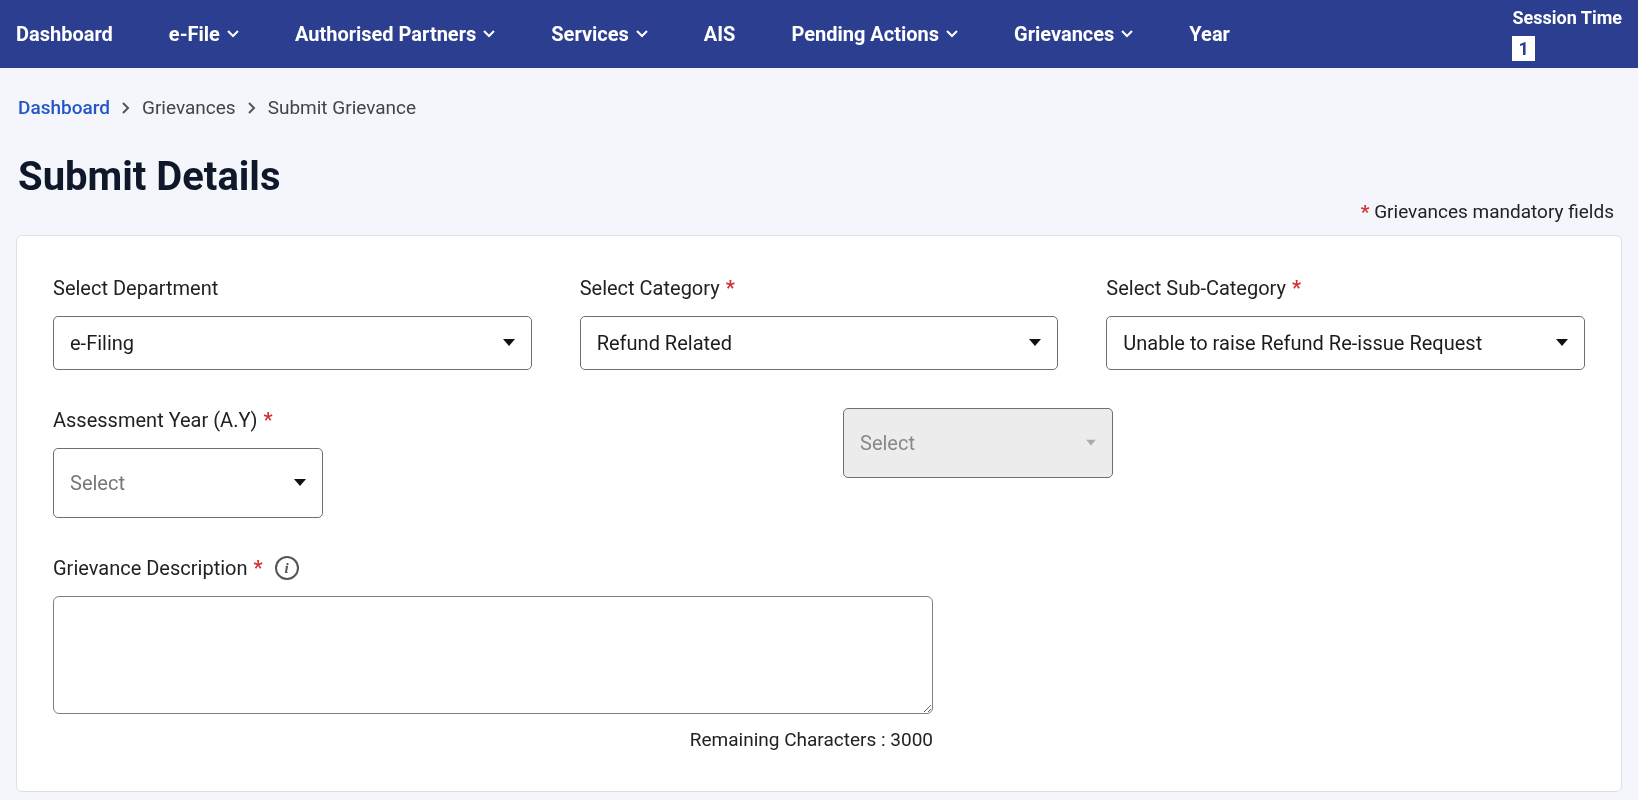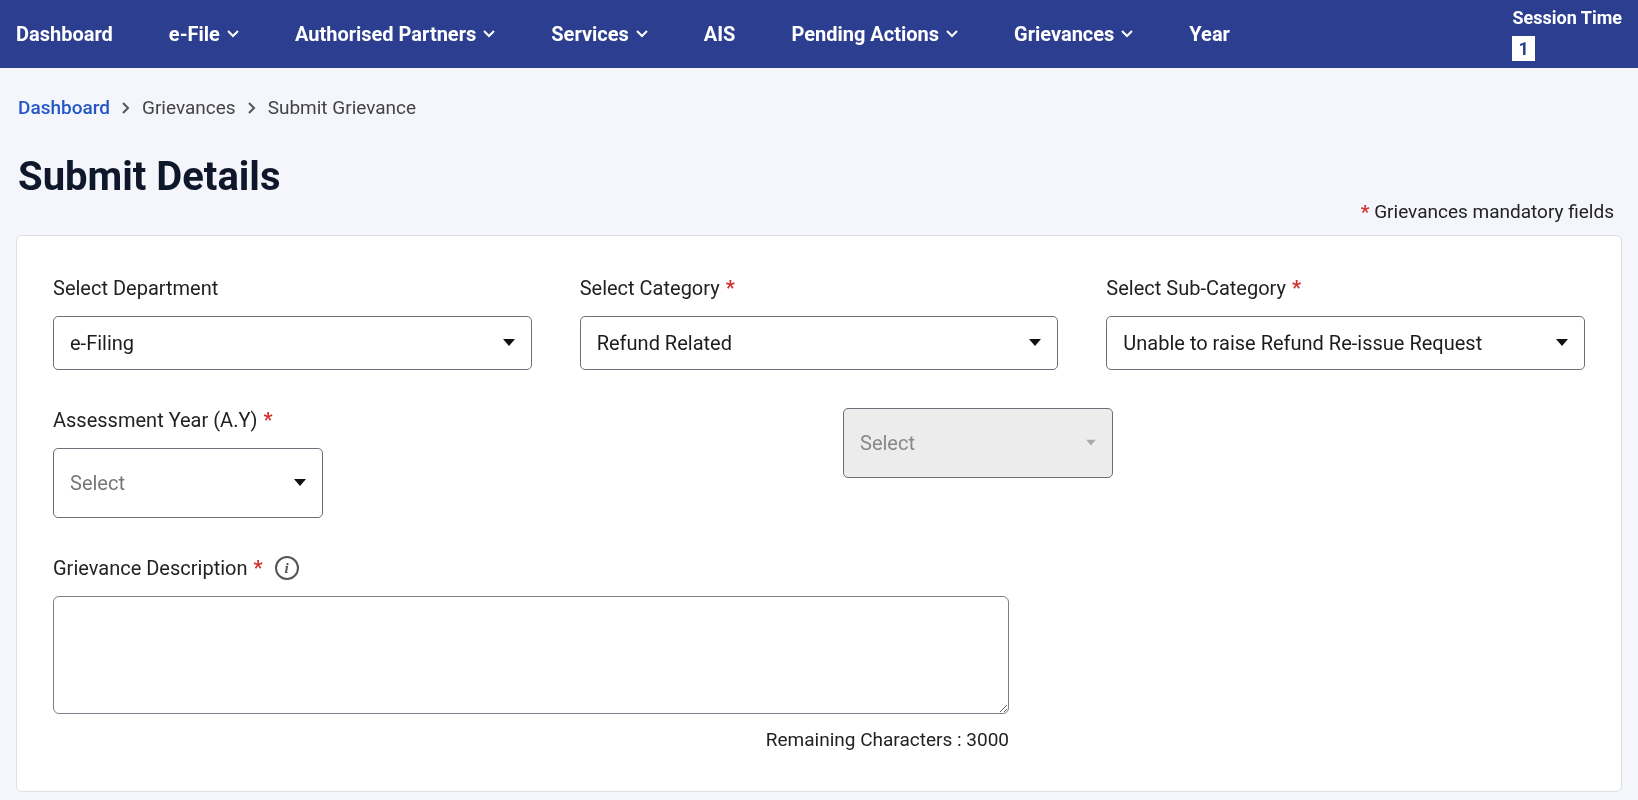--- a/index.html
+++ b/index.html
@@ -161,21 +161,21 @@
   .text-input {
     width: 270px;
     height: 58px;
     border: 1px solid #bcbcbc;
     border-radius: 7px;
     background: #ececec;
     padding: 0 14px;
     font-size: 20px;
   }
 
-  .textarea-wrap { width: 956px; max-width: 100%; }
+  .textarea-wrap { width: 880px; max-width: 100%; }
   textarea.desc {
     width: 100%;
     height: 118px;
     border: 1.5px solid #7a7f8a;
     border-radius: 6px;
     padding: 10px;
     font-size: 18px;
     font-family: inherit;
     resize: both;
   }

